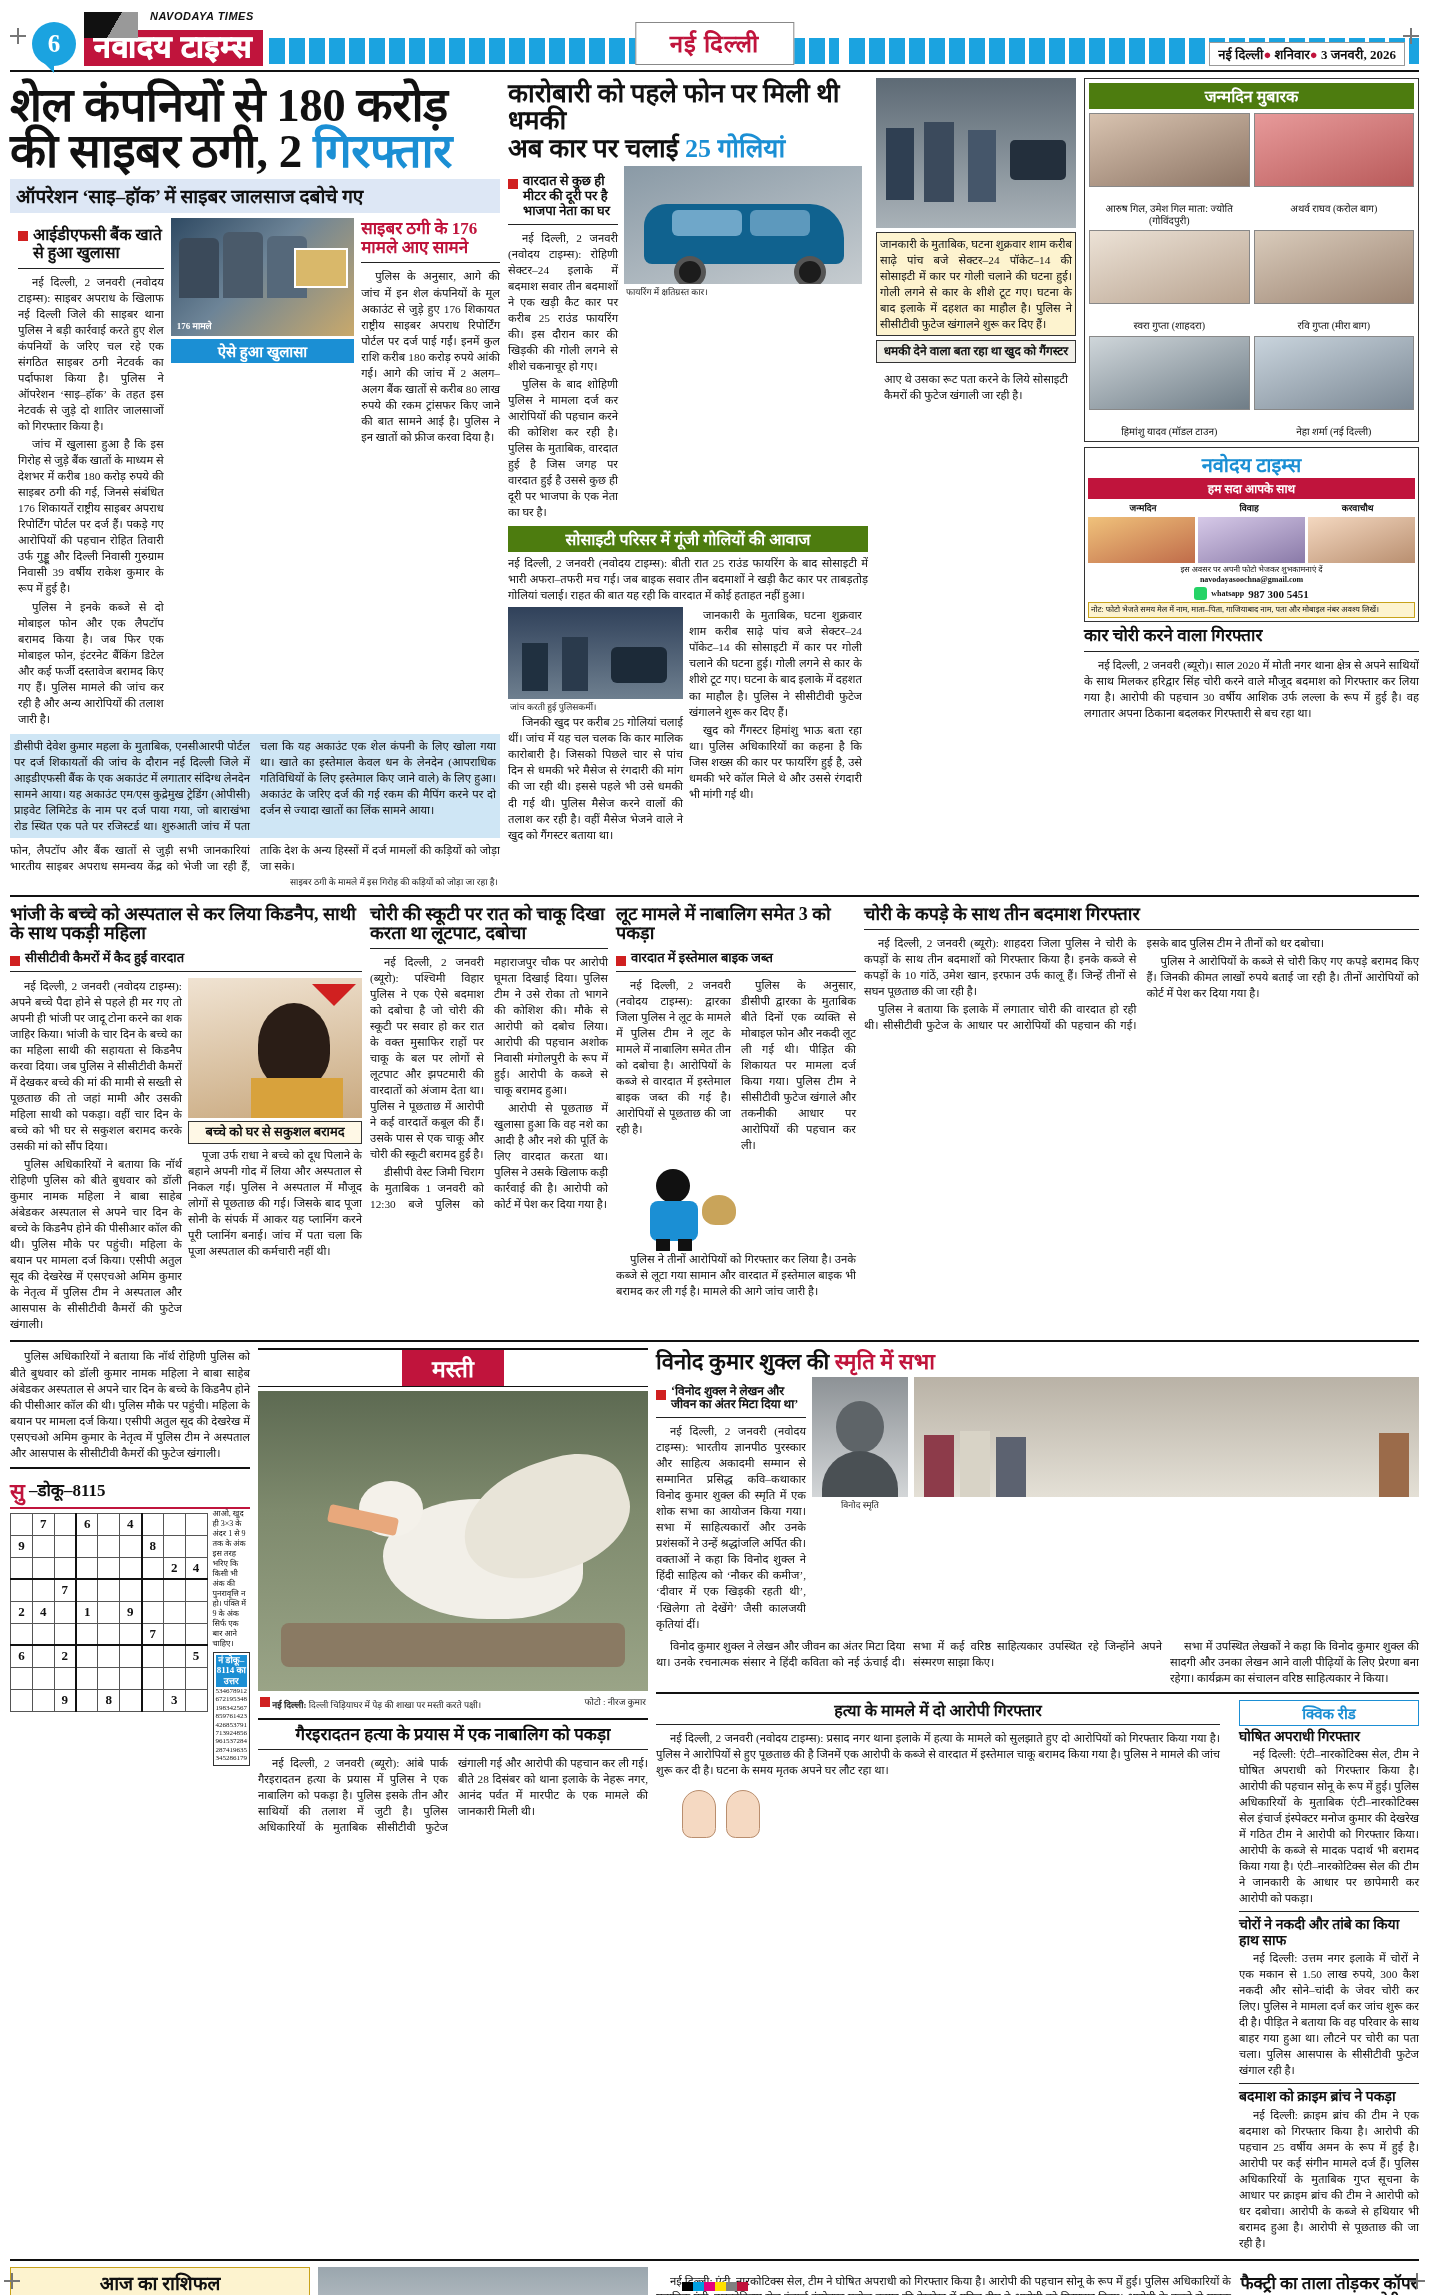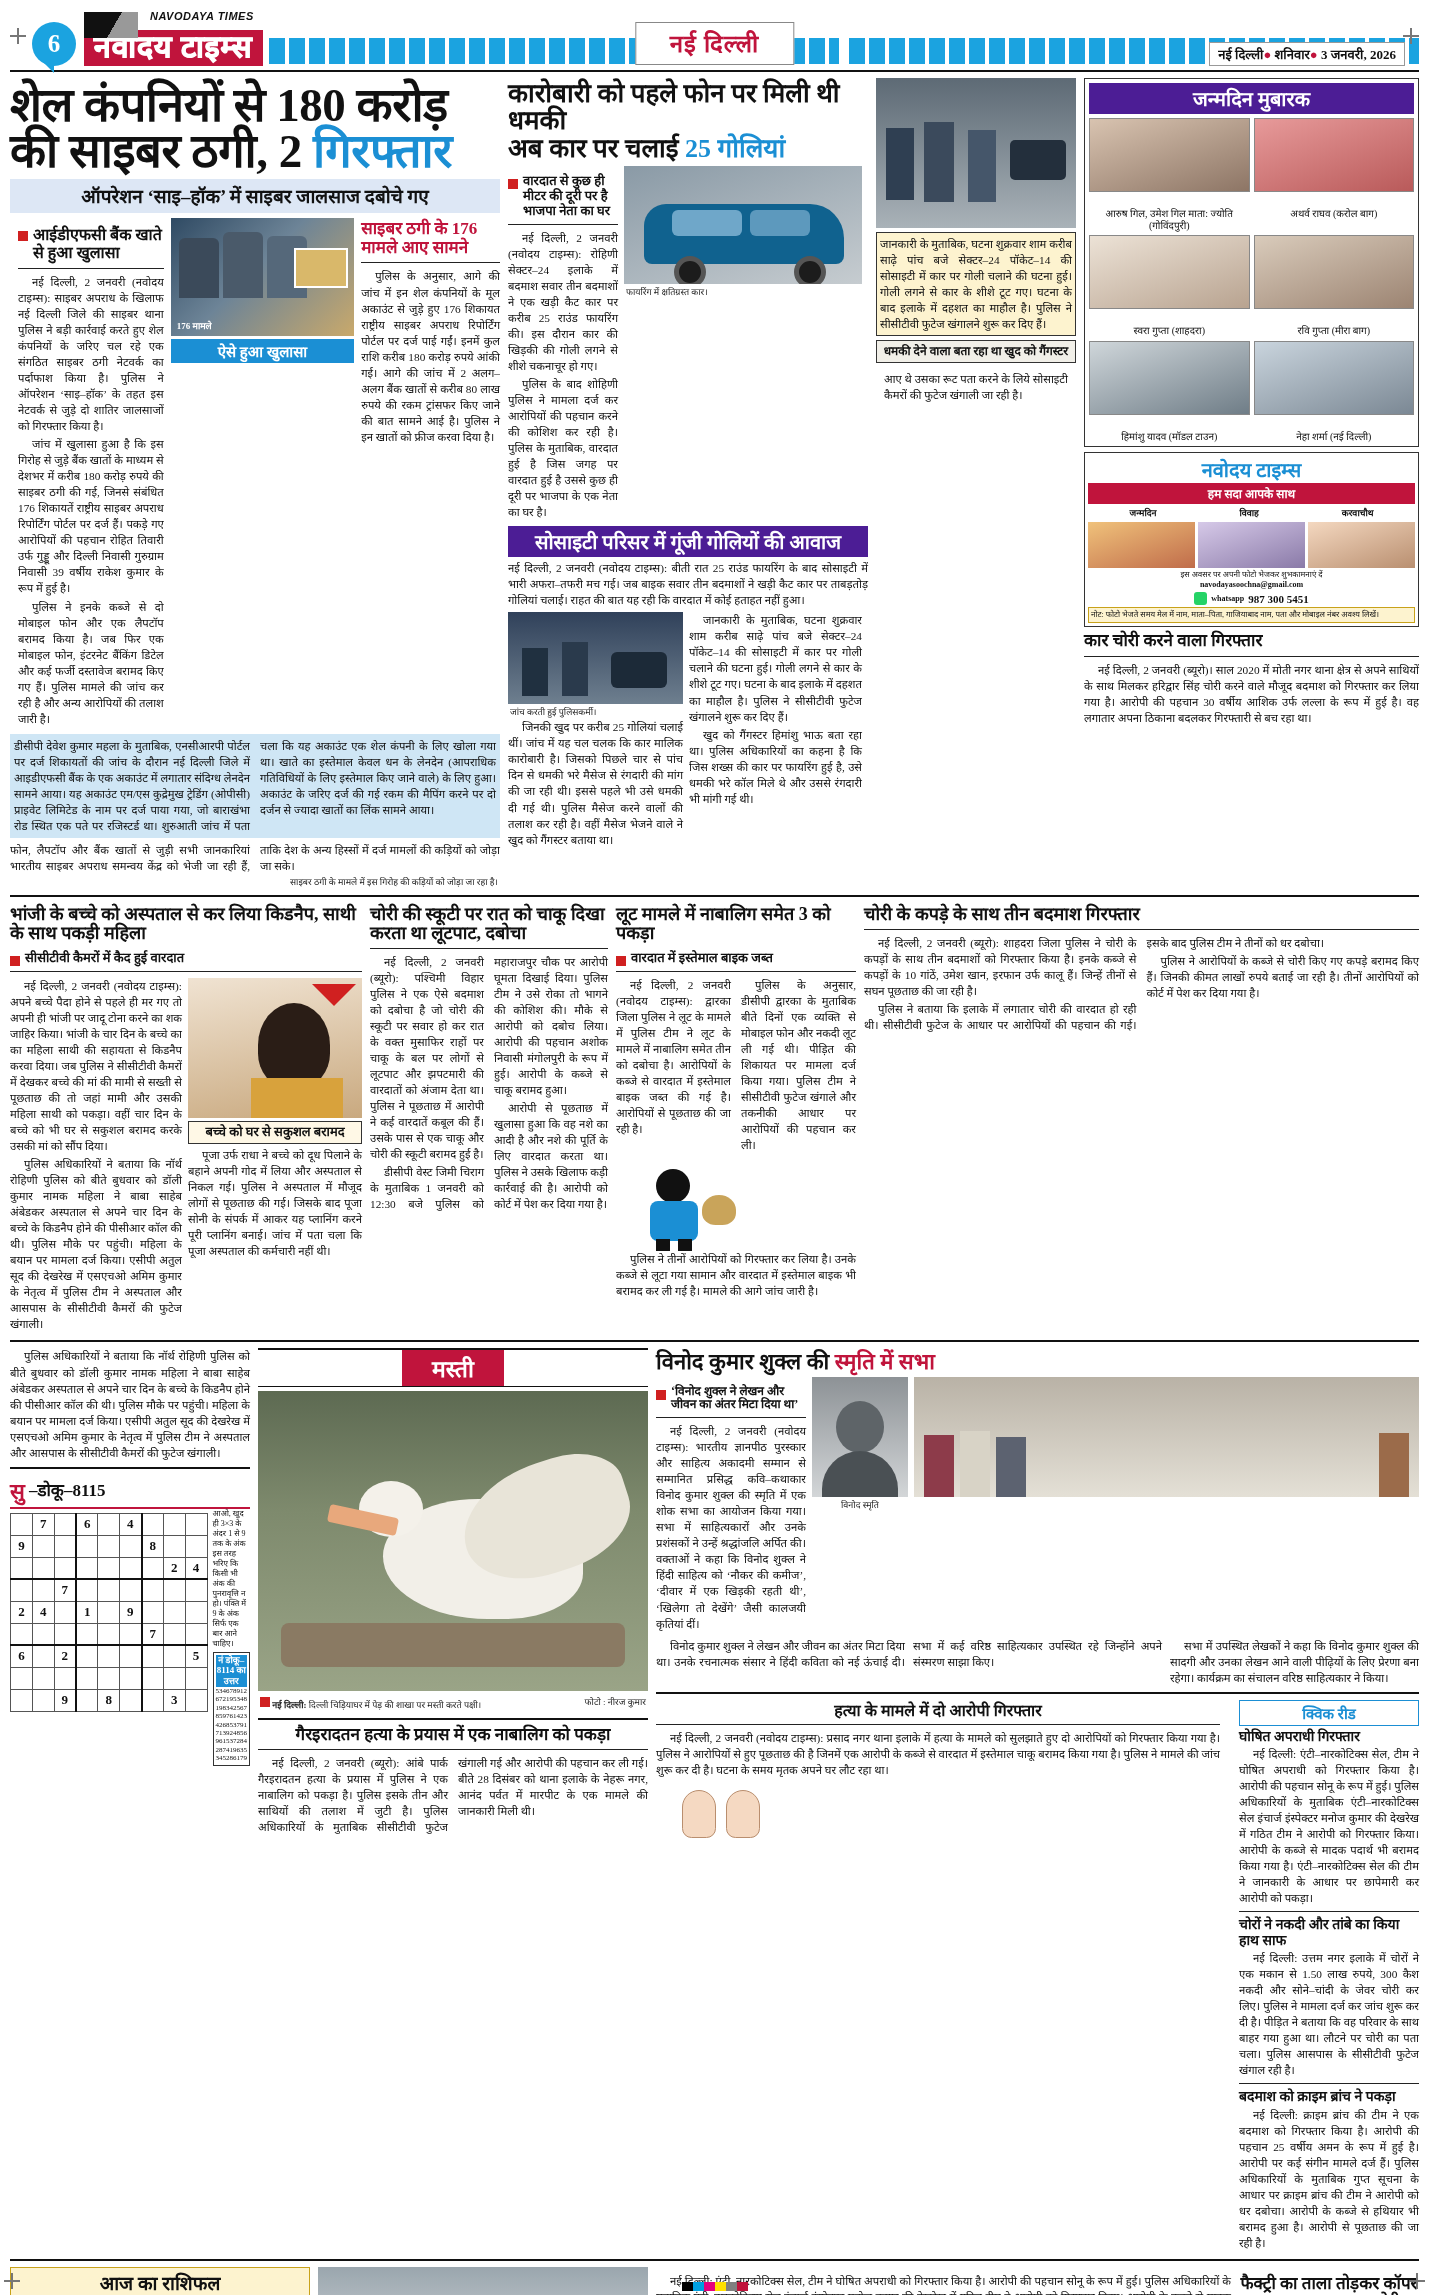--- a/index.html
+++ b/index.html
@@ -59,37 +59,37 @@
   .colB { width:360px; }
   .colC { width:200px; }
   .colD { width:175px; }
 
   h1.main {
     font-size:47px; line-height:.98; font-weight:bold; margin:4px 0 0 0;
     letter-spacing:-.5px;
   }
   h1.main .blue{color:#1b8fd4;}
   .subhead{
-    background:#dde7f5; font-size:19px; font-weight:bold; padding:4px 6px; margin-top:5px;text-align:center;
+    background:#dde7f5; font-size:19px; font-weight:bold; padding:4px 6px; margin-top:5px;
   }
   .kicker{display:flex;gap:5px;margin-top:8px;align-items:flex-start;}
   .sq{width:10px;height:10px;background:#d02020;flex:none;margin-top:5px;}
   .kicker-t{font-size:16px;font-weight:bold;line-height:1.15;}
   hr.thin{border:0;border-top:1px solid #222;margin:5px 0;}
   hr.thick{border:0;border-top:2px solid #111;margin:6px 0;}
 
   .body-txt{font-size:11.3px;line-height:1.42;text-align:justify;}
   .body-txt.ind p{text-indent:14px;margin:0 0 2px 0;}
   .c2{column-count:2;column-gap:10px;}
   .c3{column-count:3;column-gap:8px;}
 
   .photo{background:#b9c3c9;position:relative;overflow:hidden;}
   .cap{font-size:9px;padding:1px 2px;color:#222;}
 
-  .redbar-head{background:#4c1d95;color:#fff;font-size:20px;font-weight:bold;text-align:center;padding:2px 4px;}
+  .redbar-head{background:#4d7c0f;color:#fff;font-size:16px;font-weight:bold;text-align:center;padding:2px 4px;}
   .bluebar-head{background:#1b8fd4;color:#fff;font-size:15px;font-weight:bold;text-align:center;padding:2px 4px;}
   .boxed{border:1px solid #333;padding:4px;}
   .tintblue{background:#cfe6f5;}
   .tintyellow{background:#fdf3cf;}
 
   h2.sec{font-size:23px;font-weight:bold;line-height:1.05;margin:2px 0;}
   h2.sec .red{color:#c0143c;}
   h2.sec .blue{color:#1b8fd4;}
   h3.sec{font-size:17px;font-weight:bold;line-height:1.1;margin:2px 0;}
 

